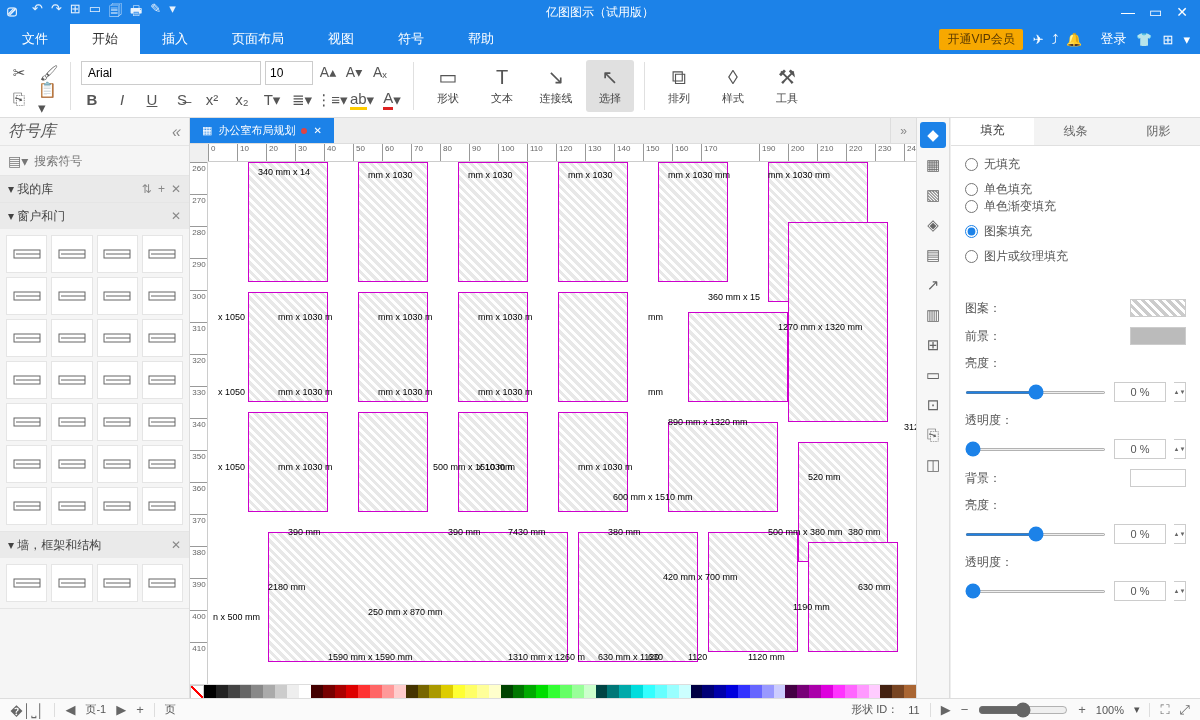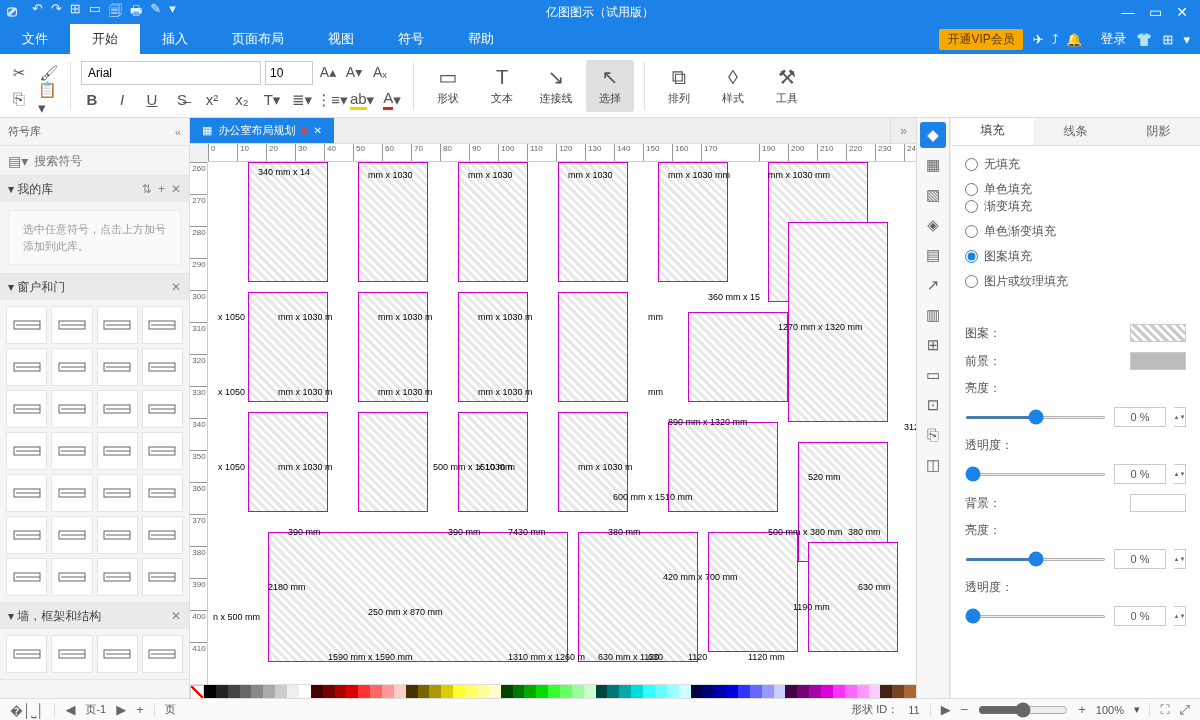--- a/index.html
+++ b/index.html
@@ -30,21 +30,21 @@
 .size-sel { width: 48px; height: 24px; border: 1px solid #ccc; padding: 0 4px; font-size: 12px; background: #fff; }
 .big-btn { display: flex; flex-direction: column; align-items: center; justify-content: center; width: 48px; height: 52px; cursor: pointer; gap: 2px; font-size: 11px; color: #444; border-radius: 3px; }
 .big-btn.active { background: #e0e0e0; }
 .big-btn .bi { font-size: 20px; color: #555; }
 .ribbon .mini { font-size: 14px; }
 .color-underline { border-bottom: 3px solid #d22; padding-bottom: 1px; }
 
 
 .workspace { display: flex; height: calc(720px - 24px - 30px - 64px - 22px); }
 .left-panel { width: 190px; background: #f5f5f5; border-right: 1px solid #ddd; display: flex; flex-direction: column; }
-.lp-title { height: 28px; display: flex; align-items: center; justify-content: space-between; padding: 0 8px; font-size: 11px; color: #555; border-bottom: 1px solid #e5e5e5; }
+.lp-title { height: 28px; display: flex; align-items: center; justify-content: space-between; padding: 0 8px; font-size: 16px; color: #555; border-bottom: 1px solid #e5e5e5; font-style: italic; }
 .lp-search { height: 30px; display: flex; align-items: center; padding: 0 8px; gap: 6px; border-bottom: 1px solid #e5e5e5; }
 .lp-search input { flex: 1; border: none; background: transparent; font-size: 12px; outline: none; }
 .lp-search .sicn { color: #777; font-size: 14px; }
 .lp-section { border-bottom: 1px solid #e5e5e5; }
 .lp-sec-hdr { height: 26px; background: #eaeaea; display: flex; align-items: center; padding: 0 8px; font-size: 12px; color: #444; justify-content: space-between; cursor: pointer; }
 .lp-sec-hdr .tools { display: flex; gap: 6px; color: #888; }
 .lp-empty { padding: 10px 14px; color: #999; font-size: 11px; background: #fafafa; margin: 8px; border: 1px solid #eee; line-height: 1.5; }
 .lp-shapes { display: grid; grid-template-columns: repeat(4, 1fr); gap: 4px; padding: 6px; overflow-y: auto; }
 .lp-shape { height: 38px; background: #fff; border: 1px solid #e5e5e5; display: flex; align-items: center; justify-content: center; color: #888; font-size: 10px; }
 .lp-shape svg { stroke: #666; fill: none; stroke-width: 1; }
@@ -230,21 +230,20 @@
     <div class="lp-scroll">
       <div class="lp-section">
         <div class="lp-sec-hdr">
           <span>▾ <span>我的库</span></span>
           <span class="tools">
               <span>⇅</span>
               <span>+</span>
               <span>✕</span>
             </span>
         </div>
-        <div class="lp-empty">选中任意符号，点击上方加号添加到此库。</div>
       </div>
       <div class="lp-section">
         <div class="lp-sec-hdr">
           <span>▾ <span>窗户和门</span></span>
           <span class="tools">
               <span>✕</span>
             </span>
         </div>
         <div class="lp-shapes" id="shapes-windows">
             <div class="lp-shape">
@@ -675,24 +674,20 @@
           <label class="radio-row" style="margin-bottom: 8px; display: flex;">
             <input type="radio" name="fill" style="">
             <span>无填充</span>
           </label>
           <label class="radio-row" style="margin-bottom: 0; display: flex;">
             <input type="radio" name="fill" style="">
             <span>单色填充</span>
           </label>
           <label class="radio-row" style="margin-bottom: 8px; display: flex;">
             <input type="radio" name="fill" style="">
-            <span>渐变填充</span>
-          </label>
-          <label class="radio-row" style="margin-bottom: 8px; display: flex;">
-            <input type="radio" name="fill" style="">
             <span>单色渐变填充</span>
           </label>
           <label class="radio-row" style="margin-bottom: 8px; display: flex;">
             <input type="radio" name="fill" checked="" style="">
             <span>图案填充</span>
           </label>
           <label class="radio-row" style="margin-bottom: 8px; display: flex;">
             <input type="radio" name="fill" style="">
             <span>图片或纹理填充</span>
           </label>

